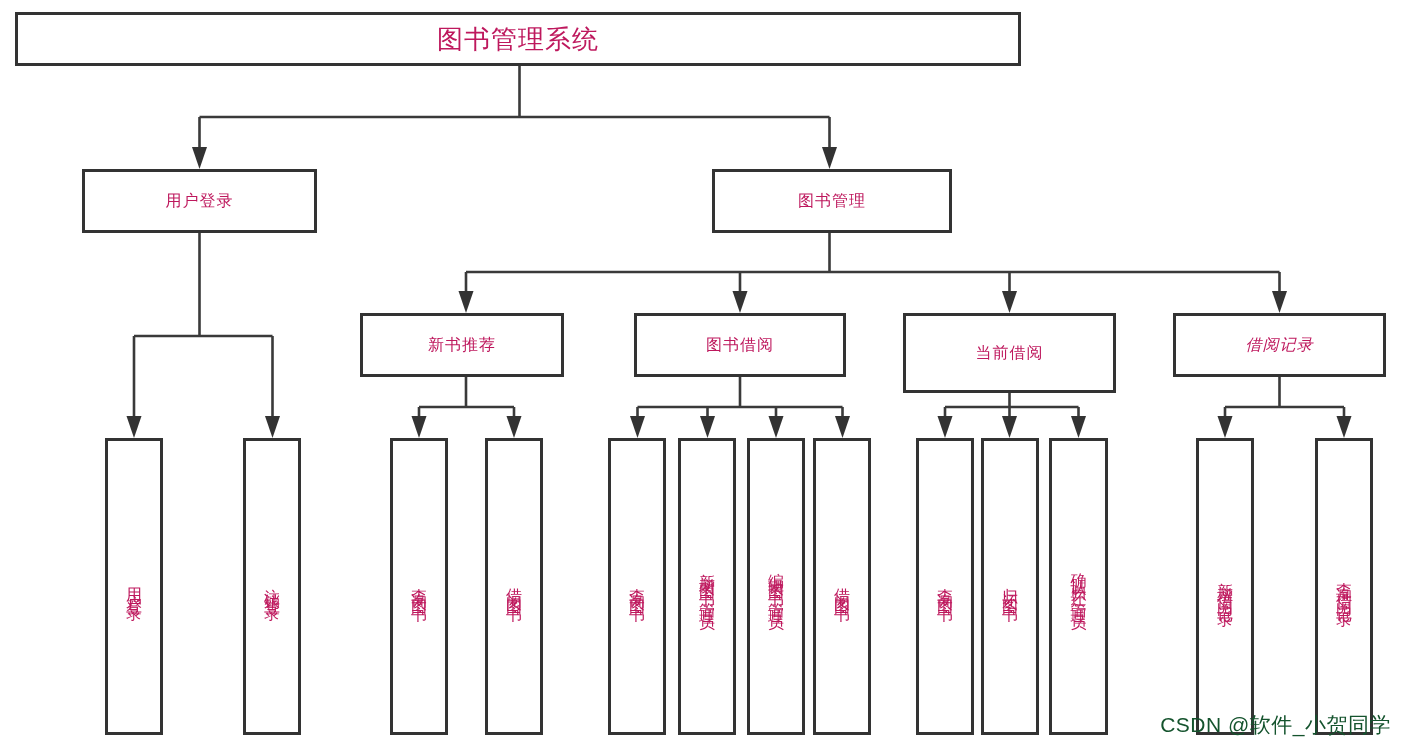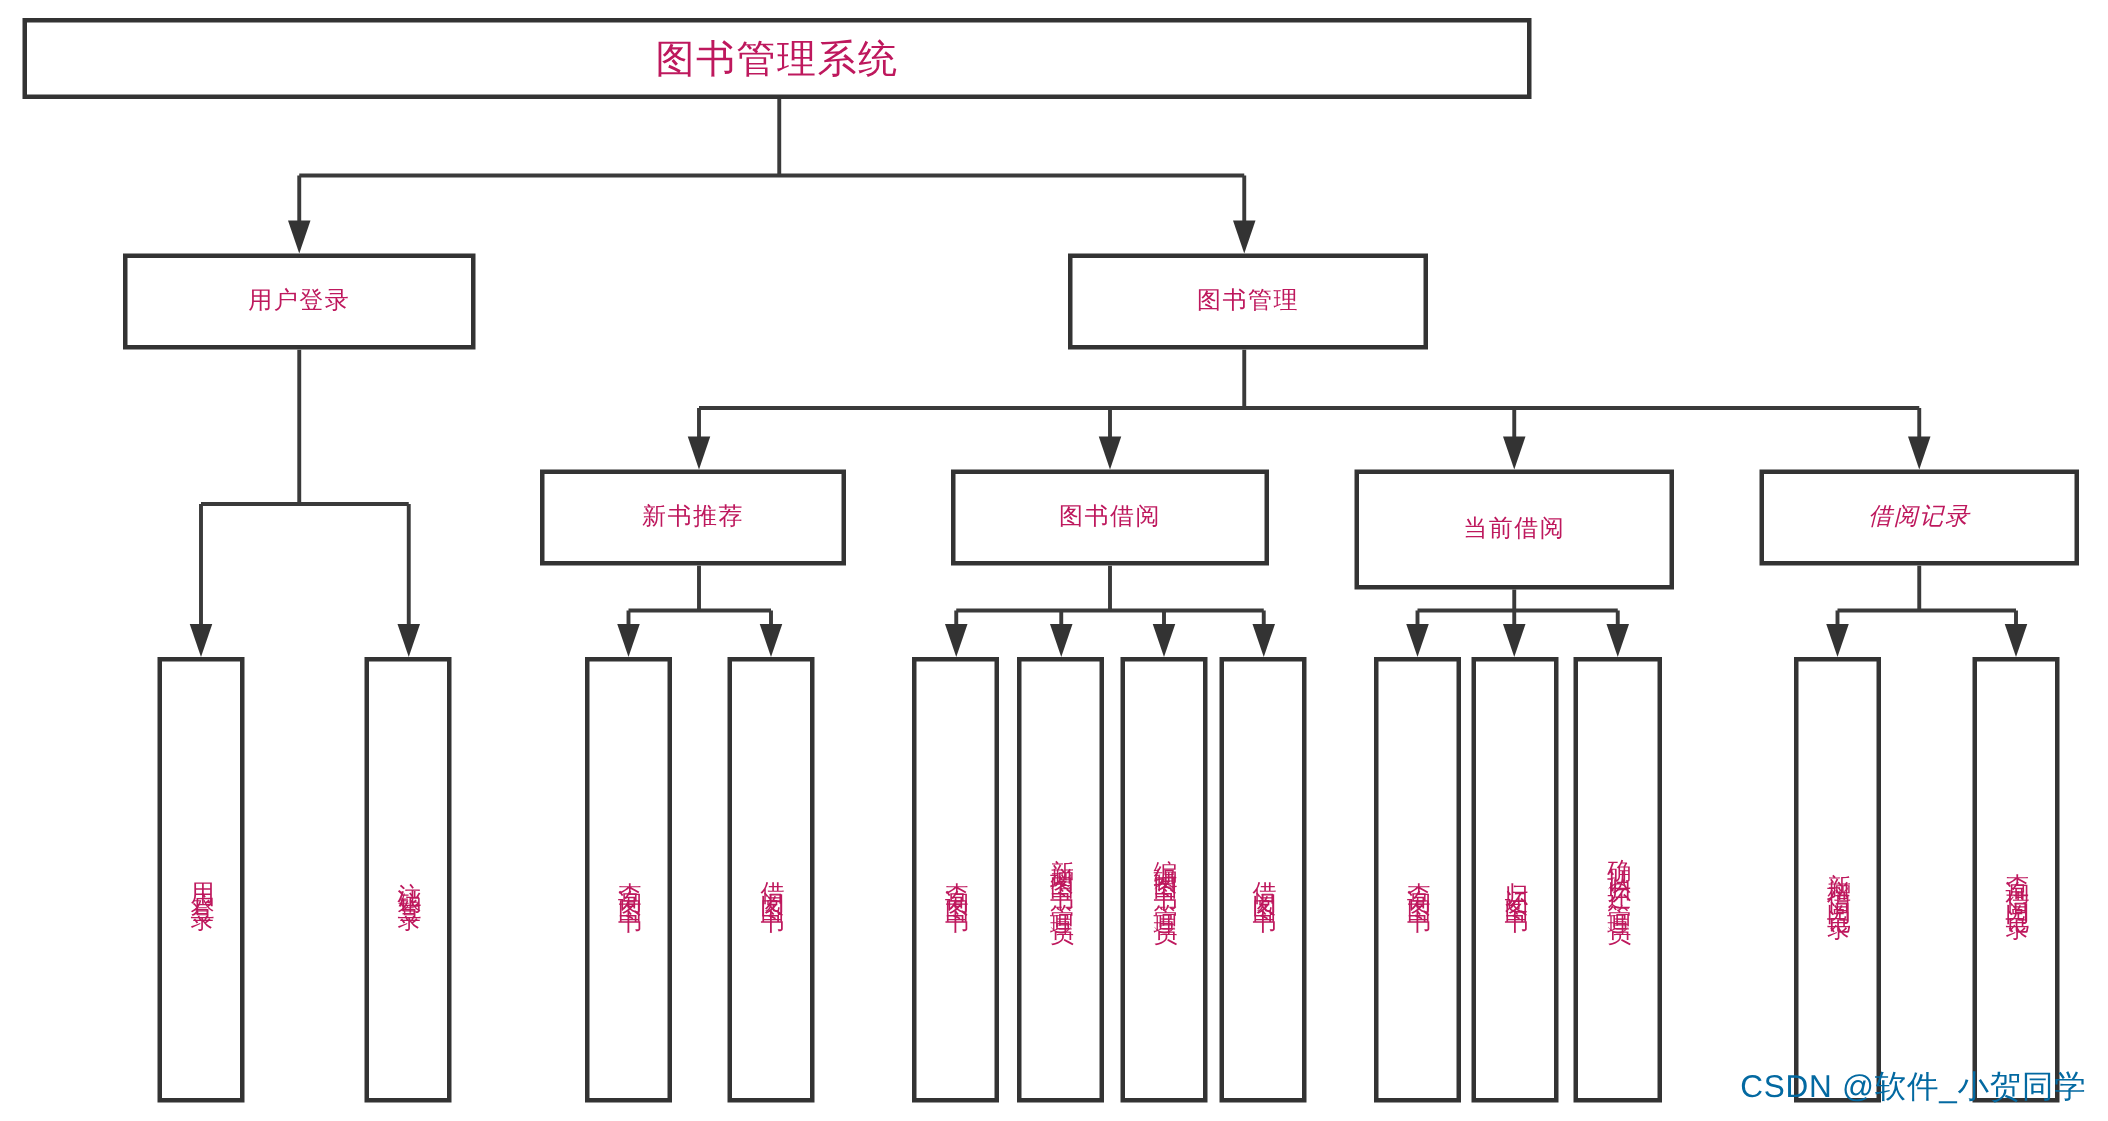--- a/index.html
+++ b/index.html
@@ -46,21 +46,21 @@
     text-orientation: mixed;
     letter-spacing: 6px;
     white-space: normal;
   }
   .watermark {
     position: absolute;
     top: 713px;
     right: 14px;
     font-size: 21px;
     line-height: 1.1;
-    color: #0369a1;
+    color: #14532d;
     letter-spacing: 0.5px;
   }
 </style>
 </head>
 <body>
 
 <div class="canvas">
 
   <svg class="connectors" viewBox="0 0 1405 747" xmlns="http://www.w3.org/2000/svg">
 

